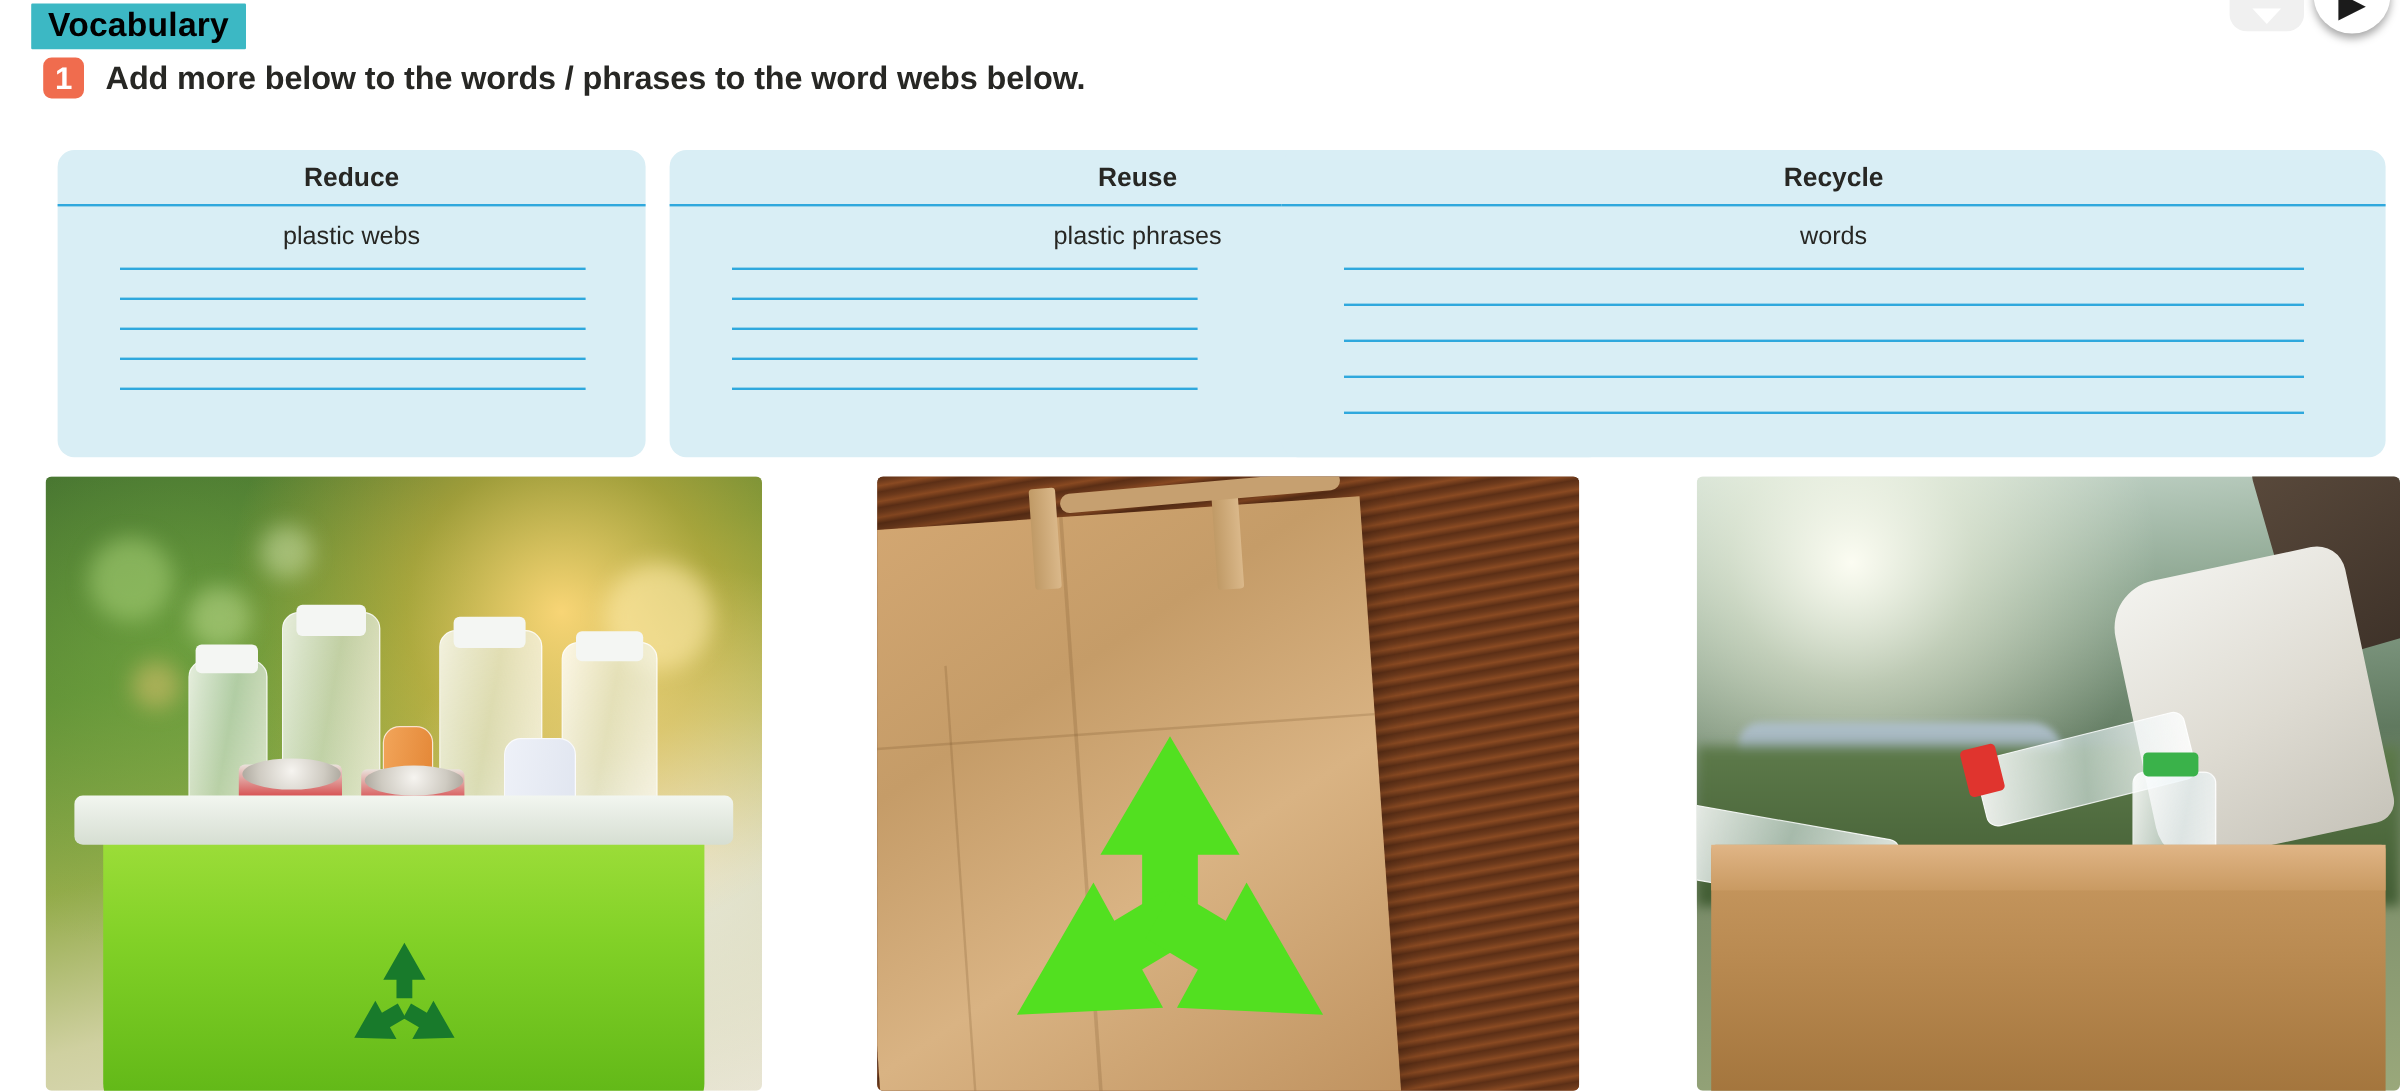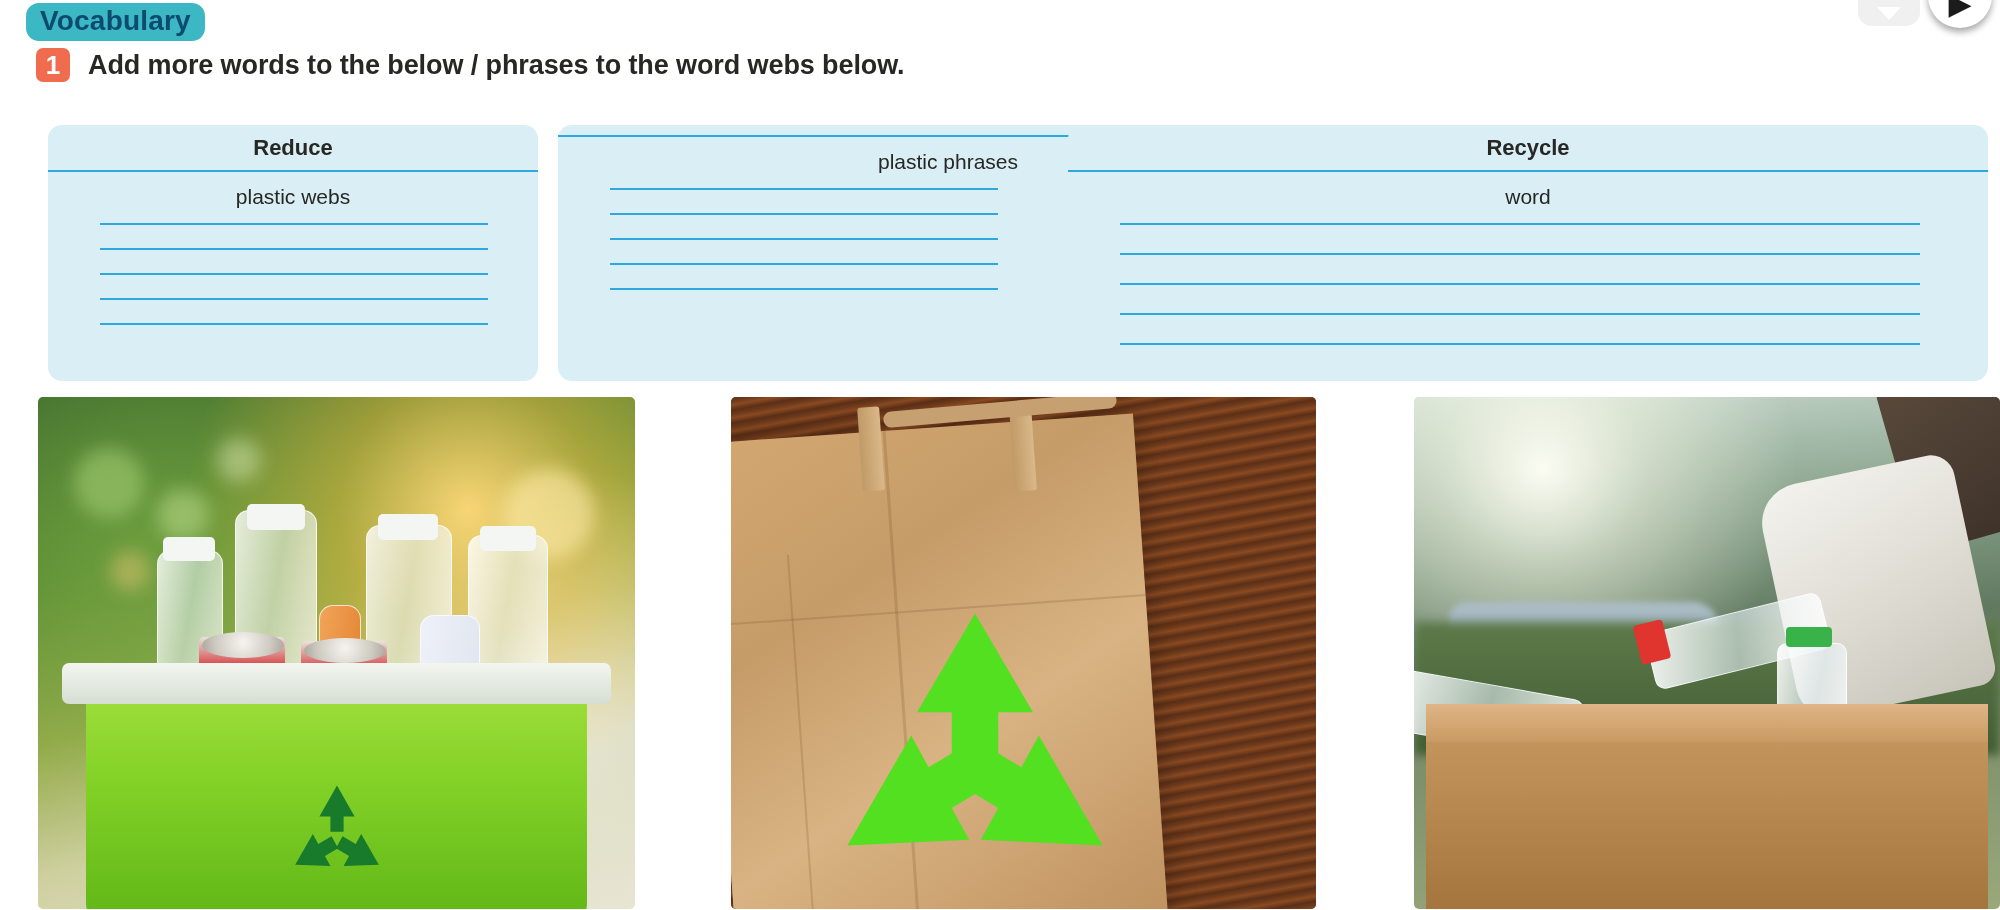--- a/index.html
+++ b/index.html
@@ -16,26 +16,26 @@
     height: 910px;
     background: #ffffff;
   }
 
   
   .vocab-badge {
     position: absolute;
     left: 26px;
     top: 3px;
     background: #3cb8c4;
-    color: #0c4a6e;
+    color: #000000;
     font-weight: bold;
     font-size: 28px;
     letter-spacing: 0.2px;
     padding: 3px 14px 6px 14px;
-    border-radius: 13px;
+    border-radius: 1px;
     line-height: 1.05;
     white-space: nowrap;
   }
 
   
   .ex-header {
     position: absolute;
     left: 36px;
     top: 48px;
     display: flex;
@@ -326,54 +326,55 @@
 </style>
 </head>
 <body>
 
 <div id="page">
 
   <div class="vocab-badge">Vocabulary</div>
 
   <div class="ex-header">
     <div class="ex-num">1</div>
-    <div class="ex-text">Add more words to the below / phrases to the word webs below.</div>
+    <div class="ex-text">Add more below to the words / phrases to the word webs below.</div>
   </div>
 
   <div class="webs">
 
     <div class="web-box b1">
       <div class="web-title">Reduce</div>
       <div class="web-rule"></div>
       <div class="web-seed">plastic webs</div>
       <div class="web-lines">
         <div class="web-line"></div>
         <div class="web-line"></div>
         <div class="web-line"></div>
         <div class="web-line"></div>
         <div class="web-line"></div>
       </div>
     </div>
 
     <div class="web-box b2">
+      <div class="web-title">Reuse</div>
       <div class="web-rule"></div>
       <div class="web-seed">plastic phrases</div>
       <div class="web-lines">
         <div class="web-line"></div>
         <div class="web-line"></div>
         <div class="web-line"></div>
         <div class="web-line"></div>
         <div class="web-line"></div>
       </div>
     </div>
 
     <div class="web-box b3">
       <div class="web-title">Recycle</div>
       <div class="web-rule"></div>
-      <div class="web-seed">word</div>
+      <div class="web-seed">words</div>
       <div class="web-lines">
         <div class="web-line"></div>
         <div class="web-line"></div>
         <div class="web-line"></div>
         <div class="web-line"></div>
         <div class="web-line"></div>
       </div>
     </div>
 
   </div>

